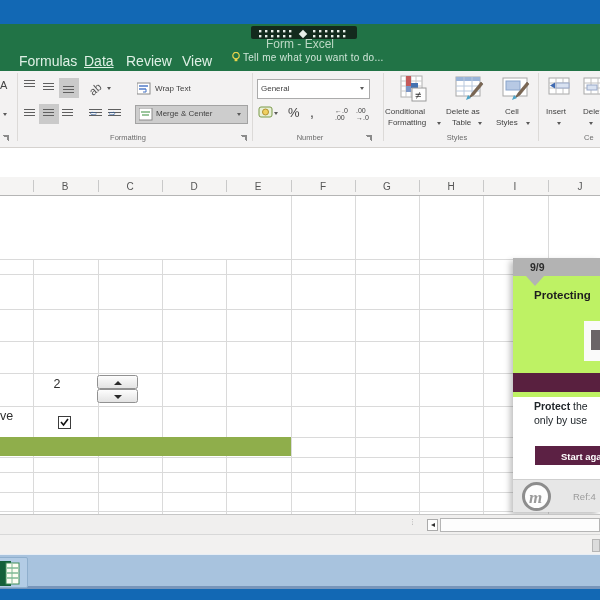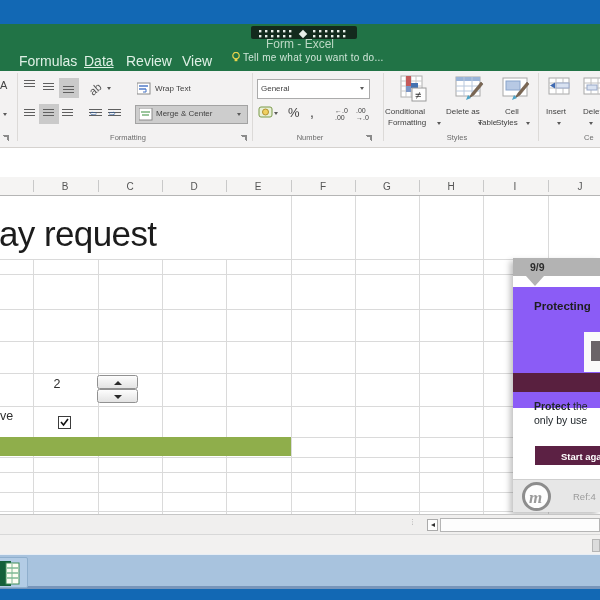--- a/index.html
+++ b/index.html
@@ -44,21 +44,21 @@
 .spbtn { position:absolute; left:0; width:41px; height:14px; background:linear-gradient(#fdfdfd,#e3e3e3); border:1px solid #919191; border-radius:2.5px; }
 .tri-u { position:absolute; left:16px; top:5px; width:0; height:0; border-left:4px solid transparent; border-right:4px solid transparent; border-bottom:4.5px solid #2a2a2a; }
 .tri-d { position:absolute; left:16px; top:5px; width:0; height:0; border-left:4px solid transparent; border-right:4px solid transparent; border-top:4.5px solid #2a2a2a; }
 #cbx { left:58px; top:220px; width:13px; height:13px; border:1.5px solid #3c3c3c; background:#fff; }
 #cbx svg { position:absolute; left:0px; top:0px; }
 
 #panel { left:513px; top:258px; width:87px; height:254px; background:#fff; box-shadow:-3px 3px 6px rgba(0,0,0,0.25); }
 #phead { position:absolute; left:0; top:0; width:87px; height:18px; background:#b3b3b3; }
 #phead span { position:absolute; left:17px; top:3px; font-size:10.5px; font-weight:bold; color:#2c2c2c; }
 #ptri { position:absolute; left:13px; top:18px; z-index:3; width:0; height:0; border-left:9px solid transparent; border-right:9px solid transparent; border-top:10px solid #b3b3b3; }
-#psec1 { position:absolute; left:0; top:18px; width:87px; height:121px; background:#8b5cf6;margin-top:11px; }
+#psec1 { position:absolute; left:0; top:18px; width:87px; height:121px; background:#bef264; }
 #protg { position:absolute; left:21px; top:13px; font-size:11.5px; font-weight:bold; color:#1e1e1e; }
 #pgwhite { position:absolute; left:71px; top:45px; width:16px; height:40px; background:#fafafa; }
 #pgbox { position:absolute; left:78px; top:54px; width:9px; height:20px; background:#6a6468; }
 #pband { position:absolute; left:0; top:115px; width:87px; height:19px; background:#59203f; }
 #ptext { position:absolute; left:21px; top:141px; font-size:10.5px; color:#20262b; line-height:14px; }
 #pbtn { position:absolute; left:22px; top:188px; width:65px; height:19px; background:#5c2144; color:#fff; font-weight:bold; font-size:9.5px; }
 #pbtn span { position:absolute; left:26px; top:5px; white-space:nowrap; }
 #pfoot { position:absolute; left:0; top:221px; width:87px; height:33px; background:#e7e7e7; border-top:1px solid #cfcfcf; }
 #plogo { position:absolute; left:9px; top:2px; width:29px; height:29px; border-radius:50%; border:3px solid #8d8d8d; background:#fdfdfd; }
 #plogo span { position:absolute; left:4px; top:3px; font-size:17px; font-style:italic; font-weight:bold; color:#9a9a9a; font-family:"Liberation Serif", serif; }
@@ -238,21 +238,21 @@
       <rect x="1" y="1" width="24" height="19" fill="#fff" stroke="#a8a8a8"></rect>
       <rect x="1" y="1" width="24" height="4" fill="#9ab4d8"></rect>
       <line x1="1" y1="10" x2="25" y2="10" stroke="#b8c8dd"></line>
       <line x1="1" y1="15" x2="25" y2="15" stroke="#b8c8dd"></line>
       <line x1="9" y1="1" x2="9" y2="20" stroke="#b8c8dd"></line>
       <line x1="17" y1="1" x2="17" y2="20" stroke="#b8c8dd"></line>
       <path d="M26 6 L17 17 L14 22 L19 19 L28 8 Z" fill="#7a6652" stroke="#5f4f3f" stroke-width="0.5"></path>
       <path d="M13 19 L11 24 L16 22 Z" fill="#4ba3c7"></path>
     </svg>
     <div class="abs btxt" style="left:446px;top:36px;">Delete as</div>
-    <div class="abs btxt" style="left:452px;top:47px;margin-left:26px;">Table</div>
+    <div class="abs btxt" style="left:452px;top:47px;">Table</div>
     <div class="abs dar" style="left:478px;top:51px;"></div>
 
     <svg class="abs" style="left:502px;top:6px;" width="30" height="27">
       <rect x="1" y="1" width="24" height="18" fill="#fff" stroke="#a8a8a8"></rect>
       <rect x="4" y="4" width="14" height="9" fill="#b7c9e4" stroke="#8aa5cc"></rect>
       <path d="M25 5 L16 16 L13 21 L18 18 L27 7 Z" fill="#7a6652" stroke="#5f4f3f" stroke-width="0.5"></path>
       <path d="M12 18 L10 23 L15 21 Z" fill="#4ba3c7"></path>
     </svg>
     <div class="abs btxt" style="left:505px;top:36px;">Cell</div>
     <div class="abs btxt" style="left:496px;top:47px;">Styles</div>
@@ -323,21 +323,20 @@
     <div class="gh abs" style="top:78px;"></div>
     <div class="gh abs" style="top:113px;"></div>
     <div class="gh abs" style="top:145px;"></div>
     <div class="gh abs" style="top:177px;"></div>
     <div class="gh abs" style="top:210px;"></div>
     <div class="gh abs" style="top:241px;"></div>
     <div class="gh abs" style="top:261px;"></div>
     <div class="gh abs" style="top:276px;"></div>
     <div class="gh abs" style="top:296px;"></div>
     <div class="gh abs" style="top:315px;"></div>
-    <div id="title" class="abs">ay request</div>
     <div id="v2" class="abs">2</div>
     <div id="ve" class="abs">ve</div>
     <div id="greenbar" class="abs"></div>
     <div id="spin" class="abs">
       <div class="spbtn" style="top:0;">
           <div class="tri-u"></div>
         </div>
       <div class="spbtn" style="top:14px;">
           <div class="tri-d"></div>
         </div>

